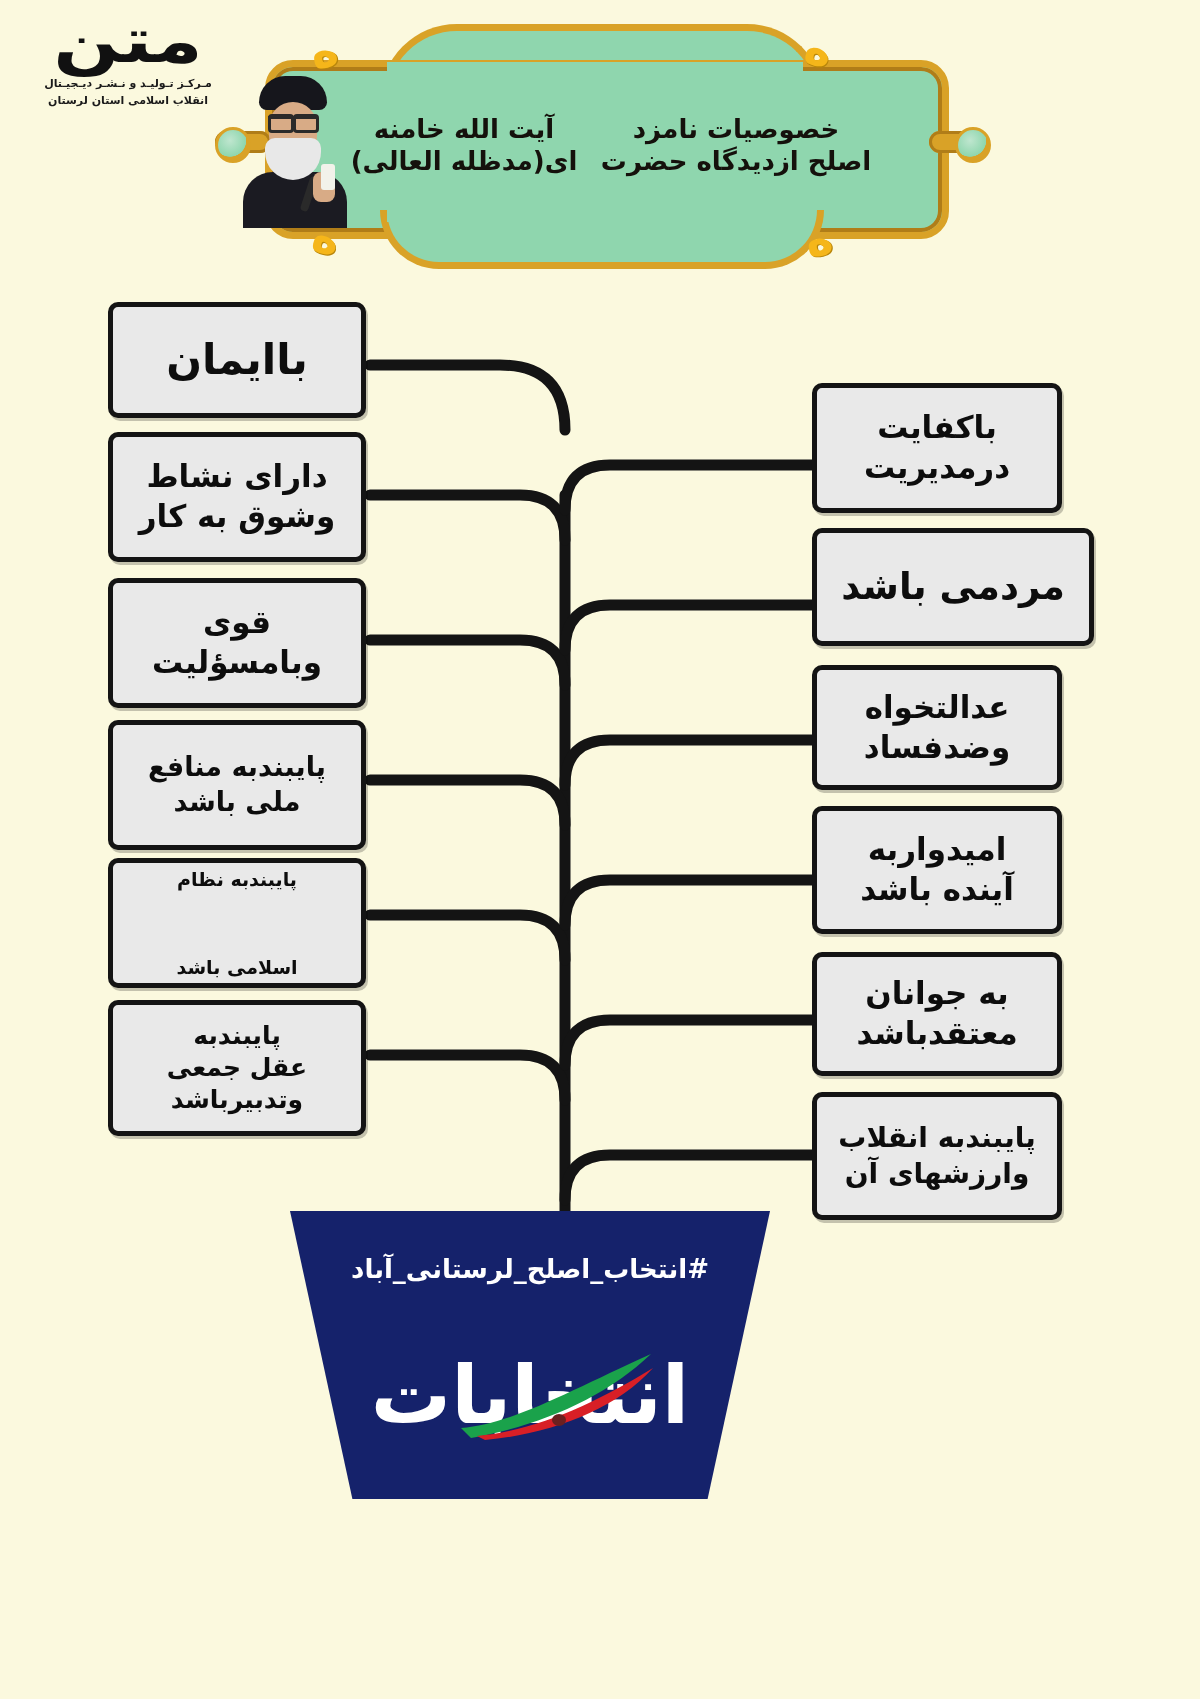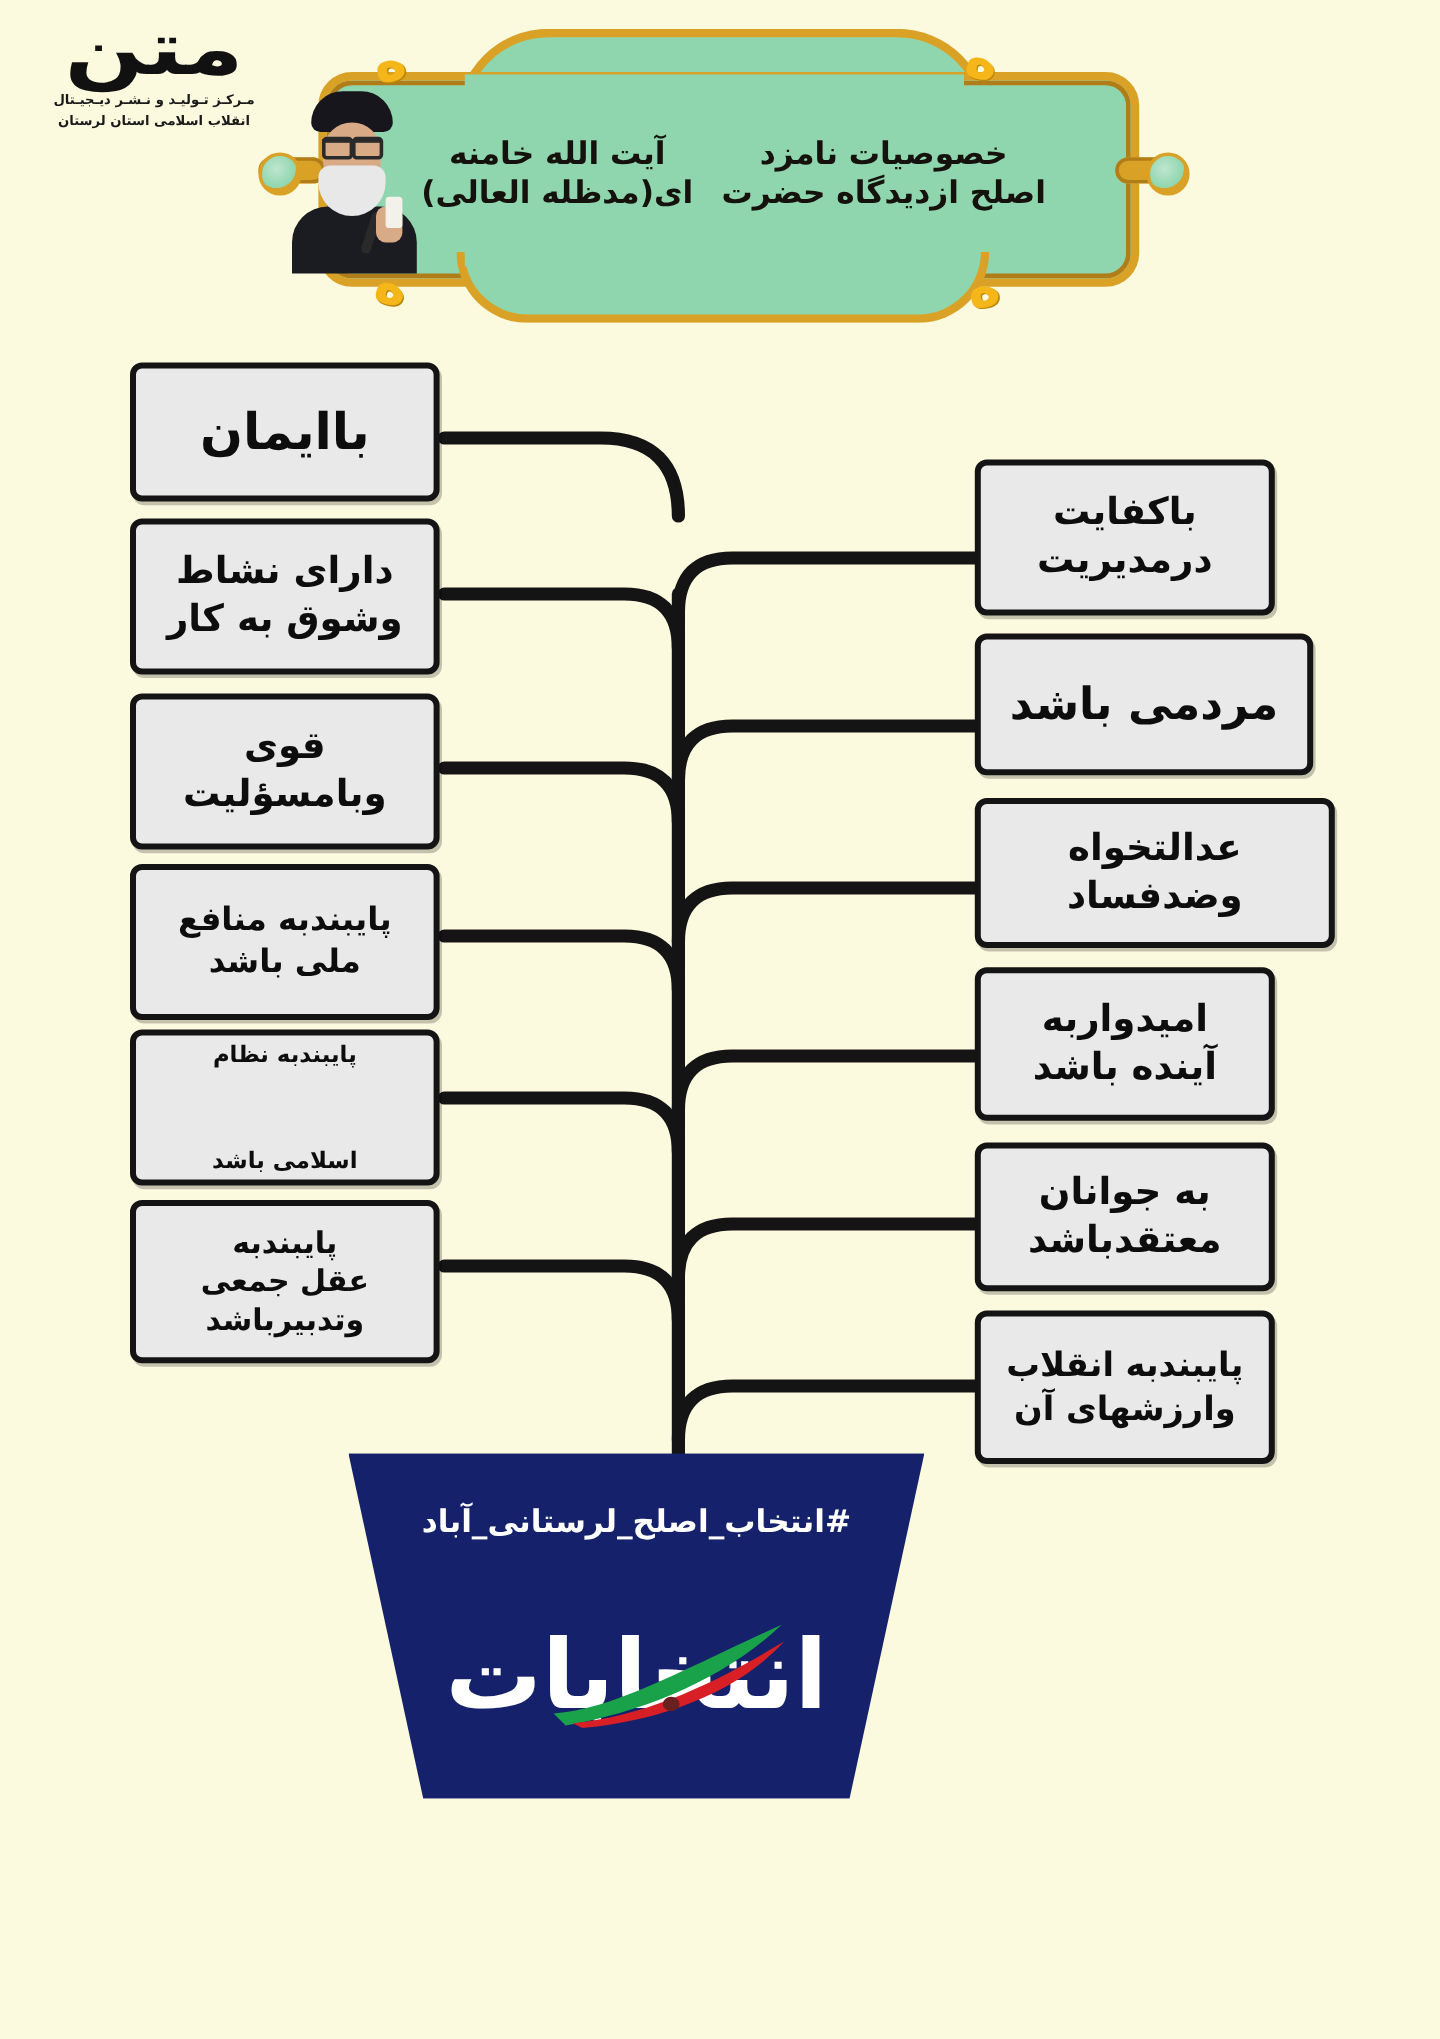--- a/index.html
+++ b/index.html
@@ -210,21 +210,21 @@
 
 <div class="node" style="left:812px;top:383px;width:250px;height:130px;font-size:31px;flex-direction:column;justify-content:center;">
   <span>باکفایت</span>
   <span>درمدیریت</span>
 </div>
 
 <div class="node" style="left:812px;top:528px;width:282px;height:118px;font-size:37px;">
   <span>مردمی باشد</span>
 </div>
 
-<div class="node" style="left:812px;top:665px;width:300px;height:125px;font-size:31px;flex-direction:column;justify-content:center;">
+<div class="node" style="left:812px;top:665px;width:250px;height:125px;font-size:31px;flex-direction:column;justify-content:center;">
   <span>عدالتخواه</span>
   <span>وضدفساد</span>
 </div>
 
 <div class="node" style="left:812px;top:806px;width:250px;height:128px;font-size:31px;flex-direction:column;justify-content:center;">
   <span>امیدواربه</span>
   <span>آینده باشد</span>
 </div>
 
 <div class="node" style="left:812px;top:952px;width:250px;height:124px;font-size:31px;flex-direction:column;justify-content:center;">

